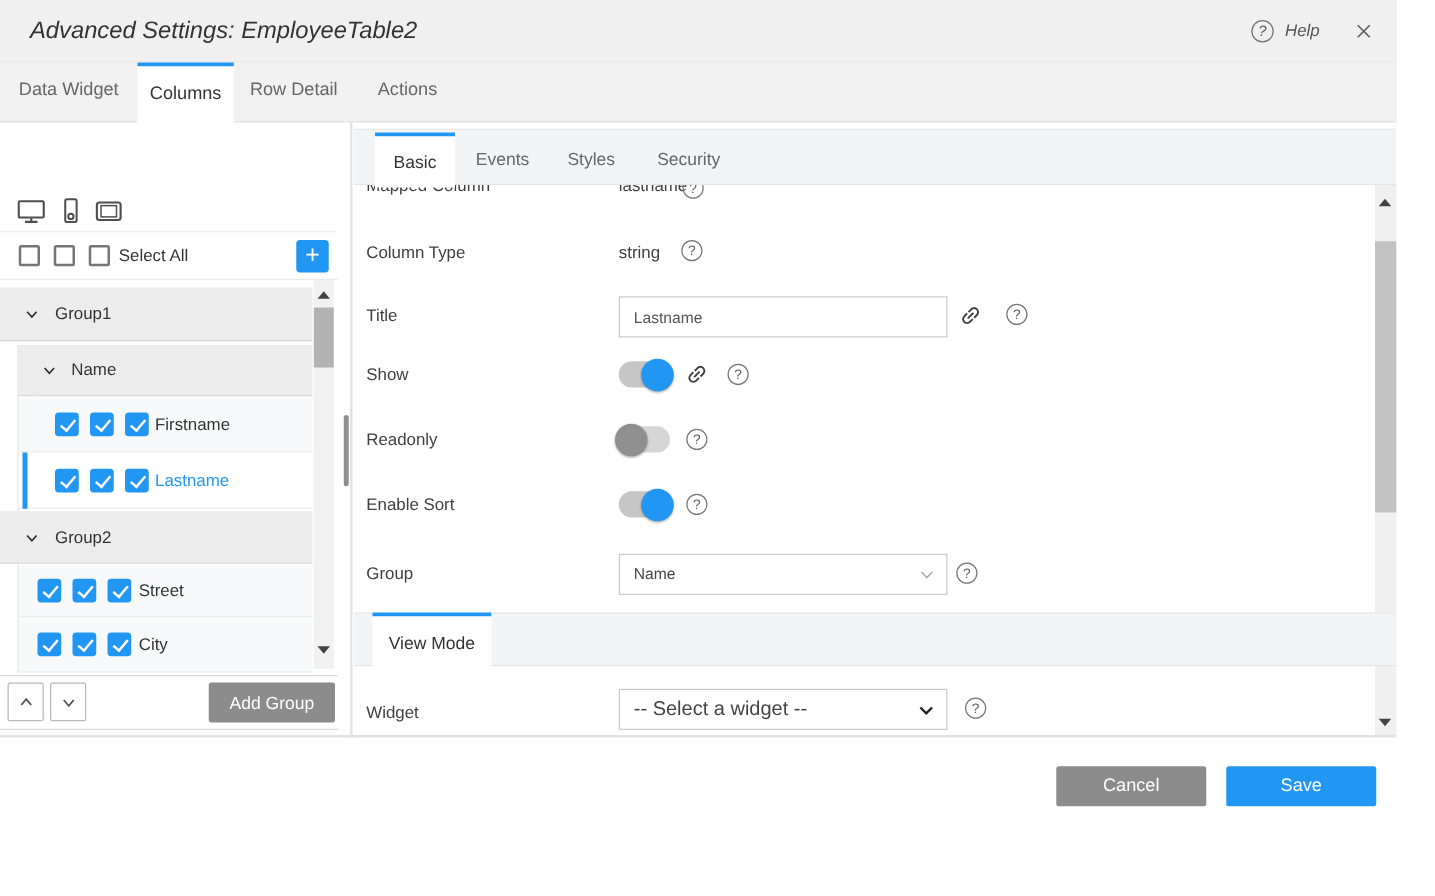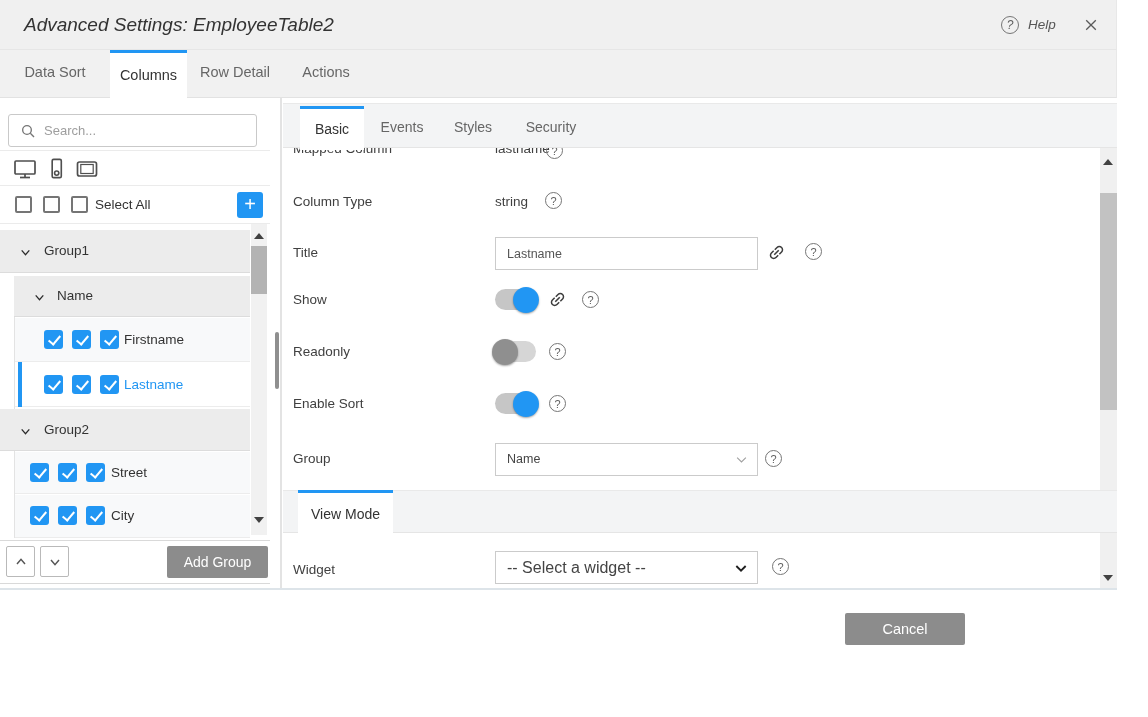--- a/index.html
+++ b/index.html
@@ -120,35 +120,26 @@
     <div class="hdr-help">Help</div>
     <span class="hdr-close">
       <svg width="16" height="16" viewBox="0 0 20 20">
           <line x1="4" y1="4" x2="16" y2="16" stroke="#5a5a5a" stroke-width="1.6"></line>
           <line x1="16" y1="4" x2="4" y2="16" stroke="#5a5a5a" stroke-width="1.6"></line>
         </svg>
     </span>
   </div>
 
   <div class="toptabs">
-    <div class="ttab" style="width:110px">Data Sort</div>
+    <div class="ttab" style="width:110px">Data Widget</div>
     <div class="ttab active" style="width:77px">Columns</div>
     <div class="ttab" style="width:96px">Row Detail</div>
     <div class="ttab" style="width:86px">Actions</div>
   </div>
 
-  <div class="srow" style="top:98px;height:53px">
-    <div class="search-box">
-      <svg width="16" height="16" viewBox="0 0 24 24" fill="none" stroke="#757575" stroke-width="2">
-          <circle cx="10.5" cy="10.5" r="6.5"></circle>
-          <line x1="15.5" y1="15.5" x2="21" y2="21"></line>
-        </svg>
-      <input class="search-input" type="text" placeholder="Search..." style="">
-    </div>
-  </div>
 
   <div class="srow" style="top:151px;height:35px">
     <span class="dev-ic" style="left:13px">
       <svg width="24" height="24" viewBox="0 0 24 24" fill="none" stroke="#4f4f4f" stroke-width="1.7">
           <rect x="2" y="4" width="20" height="13" rx="1"></rect>
           <line x1="12" y1="17" x2="12" y2="20"></line>
           <line x1="7" y1="20.5" x2="17" y2="20.5"></line>
         </svg>
     </span>
     <span class="dev-ic" style="left:45px">
@@ -316,14 +307,15 @@
   <div class="q fq" style="left:772px;top:558px"></div>
 
   <div class="m-track"></div>
   <span class="tri-u" style="left:1103px;top:159px"></span>
   <div class="m-thumb"></div>
   <span class="tri-d" style="left:1103px;top:575px"></span>
 
   <div class="bottomline"></div>
 
   <button class="btn btn-cancel">Cancel</button>
+  <button class="btn btn-save">Save</button>
 
 </div>
 
 </body></html>

